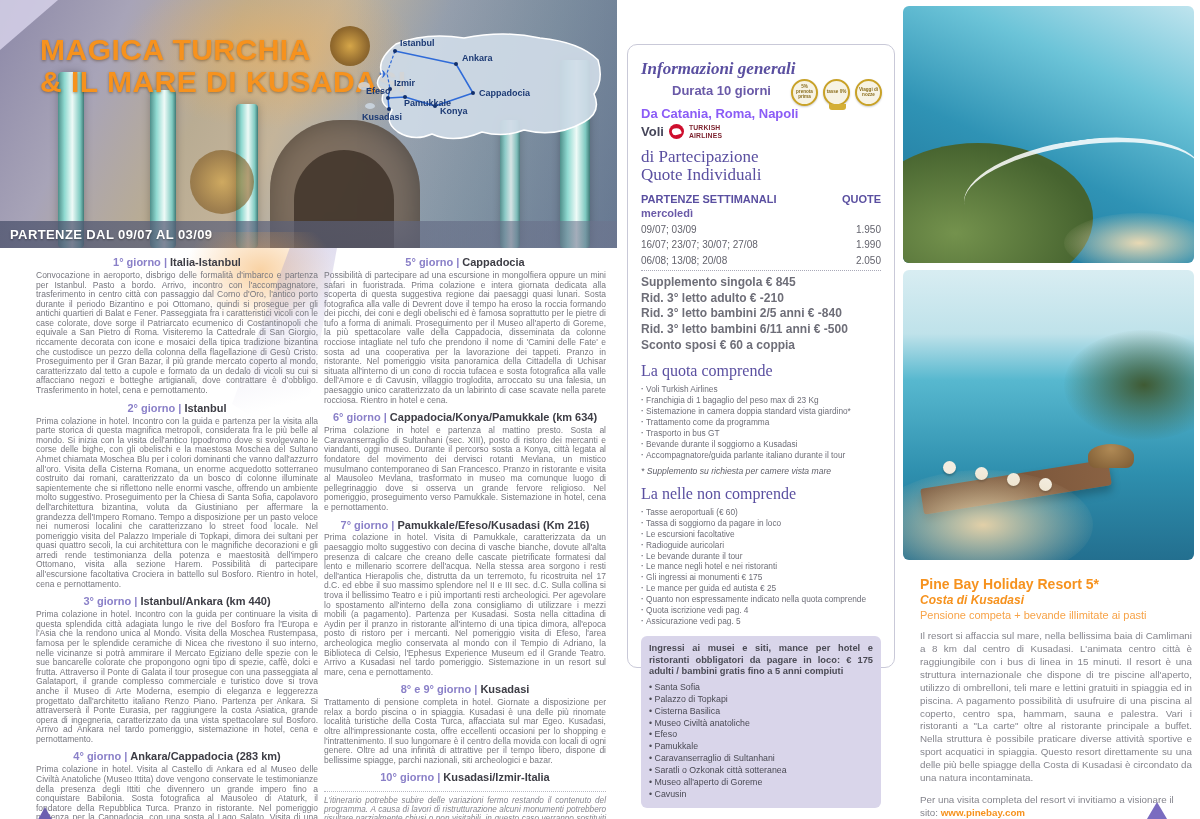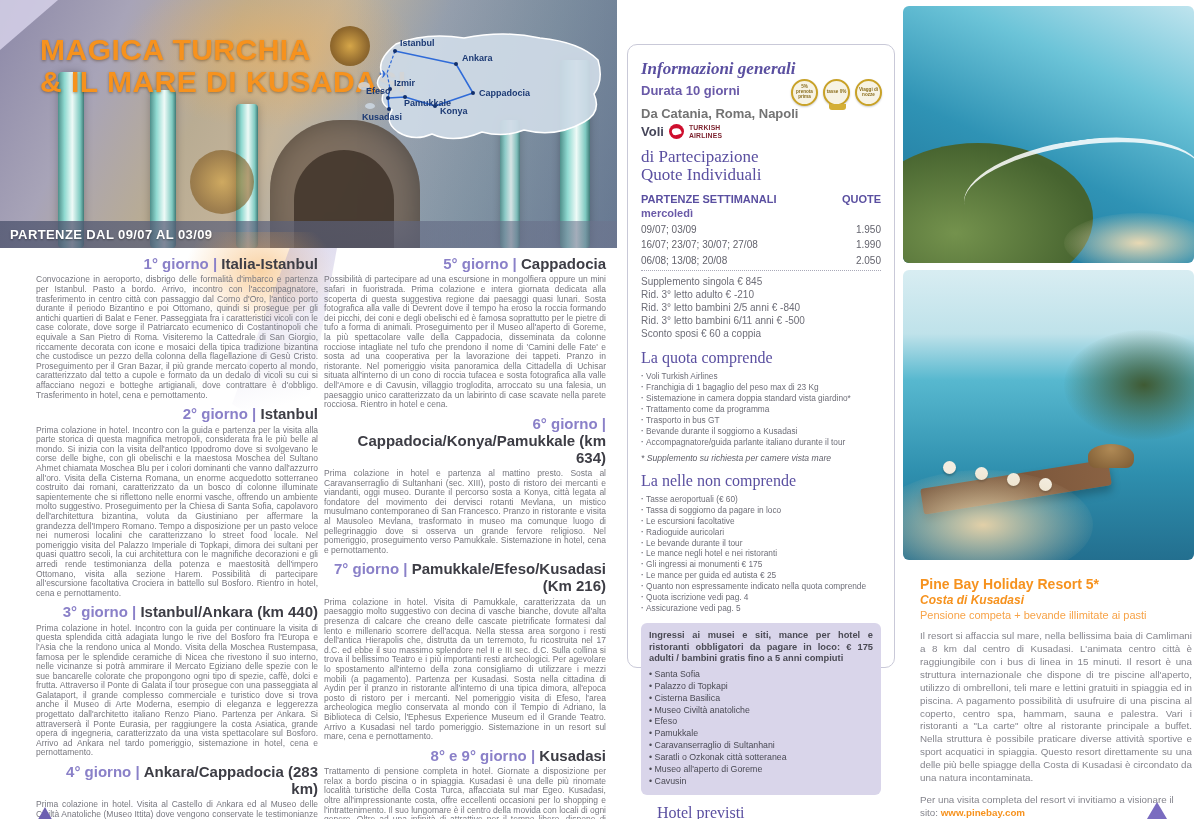--- a/index.html
+++ b/index.html
@@ -44,56 +44,56 @@
 
   .blob-orange{position:absolute;left:185px;top:232px;width:150px;height:95px;
         background:radial-gradient(ellipse at 50% 40%,rgba(243,166,74,.5),rgba(243,166,74,0) 70%);}
   .blob-lav{position:absolute;left:232px;top:248px;width:105px;height:200px;
         background:linear-gradient(165deg,rgba(164,154,205,.38),rgba(164,154,205,0) 75%);
         clip-path:polygon(55% 0,100% 0,65% 100%,0 78%);}
 
   .col{position:absolute;top:253px;width:282px;color:#77777f;font-size:8.5px;line-height:1.13;text-align:justify;}
   .col1{left:36px;} .col2{left:324px;}
   .day{margin-bottom:6px;}
-  .day-h{font-size:15px;margin:3px 0 2.5px;text-align:right;}
+  .day-h{font-size:11px;margin:3px 0 2.5px;text-align:center;}
   .day-num{color:#8a80c8;font-weight:bold;}
   .day-title{color:#3d3d45;font-weight:bold;}
   .day-body{margin:0;}
   .itin-note{margin:7px 0 0;font-style:italic;font-size:8.2px;color:#85858d;border-top:1px dotted #b6b6c0;padding-top:4px;}
 
   .emblem-bl{position:absolute;left:36px;bottom:-4px;width:0;height:0;
         border-bottom:16px solid #6c5fb0;border-left:9px solid transparent;border-right:9px solid transparent;}
   .emblem-br{position:absolute;right:30px;bottom:-5px;width:0;height:0;
         border-bottom:22px solid #7a6cc0;border-left:13px solid transparent;border-right:13px solid transparent;}
 
   
   .panel{position:absolute;left:627px;top:44px;width:268px;height:624px;box-sizing:border-box;
         border:1px solid #c9c9d8;border-radius:10px;padding:12px 13px 8px;background:#fff;}
   .serif-h{font-family:"Liberation Serif",serif;color:#5a4fa0;}
   .info-title{font-size:17px;font-style:italic;font-weight:bold;margin:2px 0 4px;}
-  .duration{color:#6a5aa8;font-weight:bold;font-size:13px;margin-bottom:8px;}
+  .duration{color:#6a5aa8;font-weight:bold;font-size:13px;margin-bottom:8px;margin-left:31px;}
   .badges{position:absolute;right:12px;top:34px;display:flex;gap:5px;align-items:center;}
   .badge{width:27px;height:27px;border-radius:50%;background:#f7f3e4;border:2px solid #c9a227;
         color:#8a6d1c;font-size:4.6px;font-weight:bold;display:flex;align-items:center;justify-content:center;
         text-align:center;line-height:1.05;box-shadow:0 1px 2px rgba(0,0,0,.2);padding:1px;box-sizing:border-box;}
   .badge.rib{position:relative;}
   .badge.rib:after{content:"";position:absolute;left:4px;bottom:-6px;width:17px;height:6px;background:#d4af37;border-radius:0 0 3px 3px;}
-  .dep-cities{color:#737373;font-weight:bold;font-size:13px;margin:2px 0 3px;}
+  .dep-cities{color:#8b5cf6;font-weight:bold;font-size:13px;margin:2px 0 3px;}
   .voli-row{display:flex;align-items:center;gap:5px;margin-bottom:9px;}
   .voli-label{color:#46465a;font-weight:bold;font-size:13px;}
   .tk-circle{width:15px;height:15px;border-radius:50%;background:#CE0E2D;position:relative;flex:0 0 auto;}
   .tk-circle:after{content:"";position:absolute;left:3px;top:4px;width:9px;height:7px;background:#fff;
         border-radius:60% 100% 20% 80%;transform:rotate(-18deg);}
   .tk-text{font-size:6.8px;font-weight:bold;color:#7a1f2b;line-height:1.05;letter-spacing:.2px;}
   .quotes-title{font-size:17px;line-height:1.08;margin:4px 0 8px;}
   .qt-head{display:flex;justify-content:space-between;color:#5a4fa0;font-weight:bold;font-size:11px;}
   .qt-weekday{color:#6a5aa8;font-weight:bold;font-size:11px;margin:2px 0 5px;}
   .qt-row{display:flex;justify-content:space-between;color:#63636d;font-size:10px;margin-bottom:4.5px;}
   .supp{border-top:1px dotted #a9a9b8;margin-top:3px;padding-top:4px;}
-  .supp div{font-size:10px;color:#6e6e78;line-height:1.3;}
+  .supp div{font-size:12px;color:#6e6e78;line-height:1.3;font-weight:bold;}
   .list-h{font-size:16px;margin:9px 0 4px;}
   ul.dash{list-style:none;margin:0;padding:0;}
   ul.dash li{font-size:8.3px;color:#6e6e78;line-height:1.32;}
   ul.dash li:before{content:"·  ";font-weight:bold;}
   .inc-note{font-style:italic;font-size:8.6px;color:#5e5e68;margin:5px 0 0;}
   .hl-box{background:#d9d5ea;border-radius:6px;margin-top:9px;padding:7px 8px;}
   .hl-box .hl-txt{font-size:9.3px;font-weight:bold;color:#4a4a54;line-height:1.25;margin-bottom:4px;text-align:justify;}
   ul.dots{list-style:none;margin:0;padding:0;}
   ul.dots li{font-size:8.8px;color:#4a4a54;line-height:1.35;}
   ul.dots li:before{content:"• ";}
@@ -221,21 +221,20 @@
     <div class="day">
       <div class="day-h"><span class="day-num">7° giorno |</span> <span class="day-title">Pamukkale/Efeso/Kusadasi (Km 216)</span></div>
       <p class="day-body">Prima colazione in hotel. Visita di Pamukkale, caratterizzata da un paesaggio molto suggestivo con decina di vasche bianche, dovute all'alta presenza di calcare che creano delle cascate pietrificate formatesi dal lento e millenario scorrere dell'acqua. Nella stessa area sorgono i resti dell'antica Hierapolis che, distrutta da un terremoto, fu ricostruita nel 17 d.C. ed ebbe il suo massimo splendore nel II e III sec. d.C. Sulla collina si trova il bellissimo Teatro e i più importanti resti archeologici. Per agevolare lo spostamento all'interno della zona consigliamo di utilizzare i mezzi mobili (a pagamento). Partenza per Kusadasi. Sosta nella cittadina di Aydin per il pranzo in ristorante all'interno di una tipica dimora, all'epoca posto di ristoro per i mercanti. Nel pomeriggio visita di Efeso, l'area archeologica meglio conservata al mondo con il Tempio di Adriano, la Biblioteca di Celsio, l'Ephesus Experience Museum ed il Grande Teatro. Arrivo a Kusadasi nel tardo pomeriggio. Sistemazione in un resort sul mare, cena e pernottamento.</p>
     </div>
     <div class="day">
       <div class="day-h"><span class="day-num">8° e 9° giorno |</span> <span class="day-title">Kusadasi</span></div>
       <p class="day-body">Trattamento di pensione completa in hotel. Giornate a disposizione per relax a bordo piscina o in spiaggia. Kusadasi è una delle più rinomate località turistiche della Costa Turca, affacciata sul mar Egeo. Kusadasi, oltre all'impressionante costa, offre eccellenti occasioni per lo shopping e l'intrattenimento. Il suo lungomare è il centro della movida con locali di ogni genere. Oltre ad una infinità di attrattive per il tempo libero, dispone di bellissime spiagge, parchi nazionali, siti archeologici e bazar.</p>
     </div>
     <div class="day">
       <div class="day-h"><span class="day-num">10° giorno |</span> <span class="day-title">Kusadasi/Izmir-Italia</span></div>
-      <p class="day-body">Prima colazione in hotel. In mattinata trasferimento in aeroporto, disbrigo delle formalità d'imbarco e rientro in Italia.</p>
     </div>
     <p class="itin-note">L'itinerario potrebbe subire delle variazioni fermo restando il contenuto del programma. A causa di lavori di ristrutturazione alcuni monumenti potrebbero risultare parzialmente chiusi o non visitabili, in questo caso verranno sostituiti da altri.</p>
   </div>
 
   <div class="emblem-bl"></div>
 </div>
 
 <div class="panel">
   <div class="serif-h info-title">Informazioni generali</div>
   <div class="duration">Durata 10 giorni</div>

